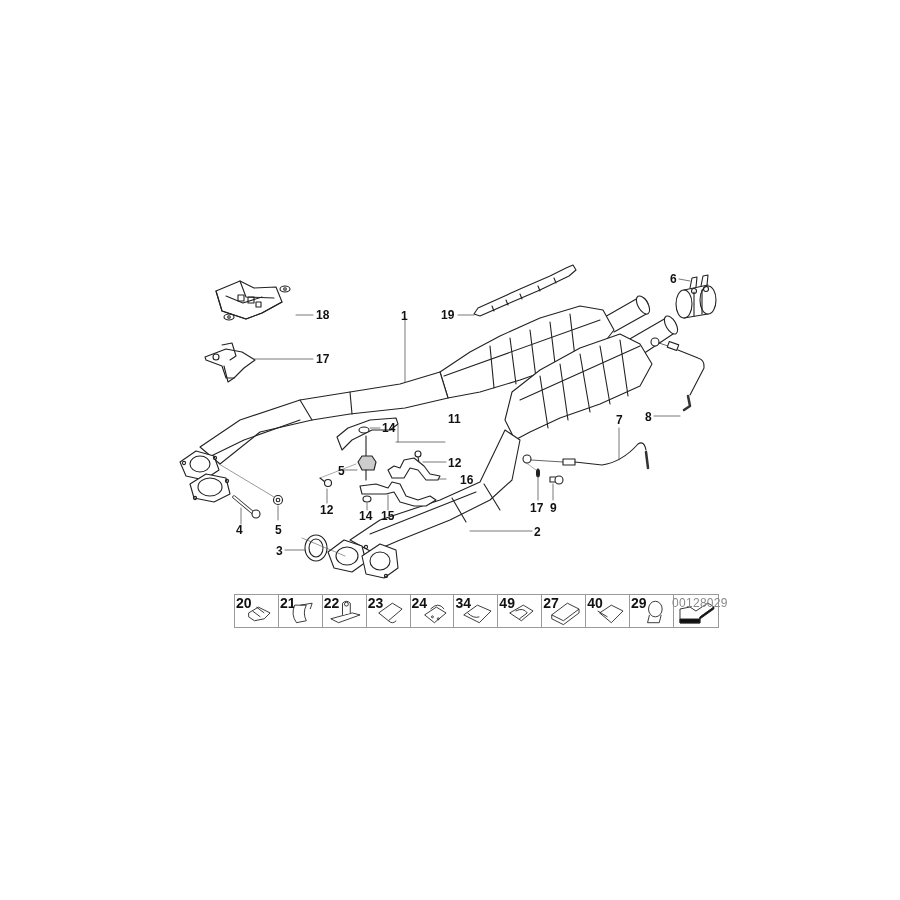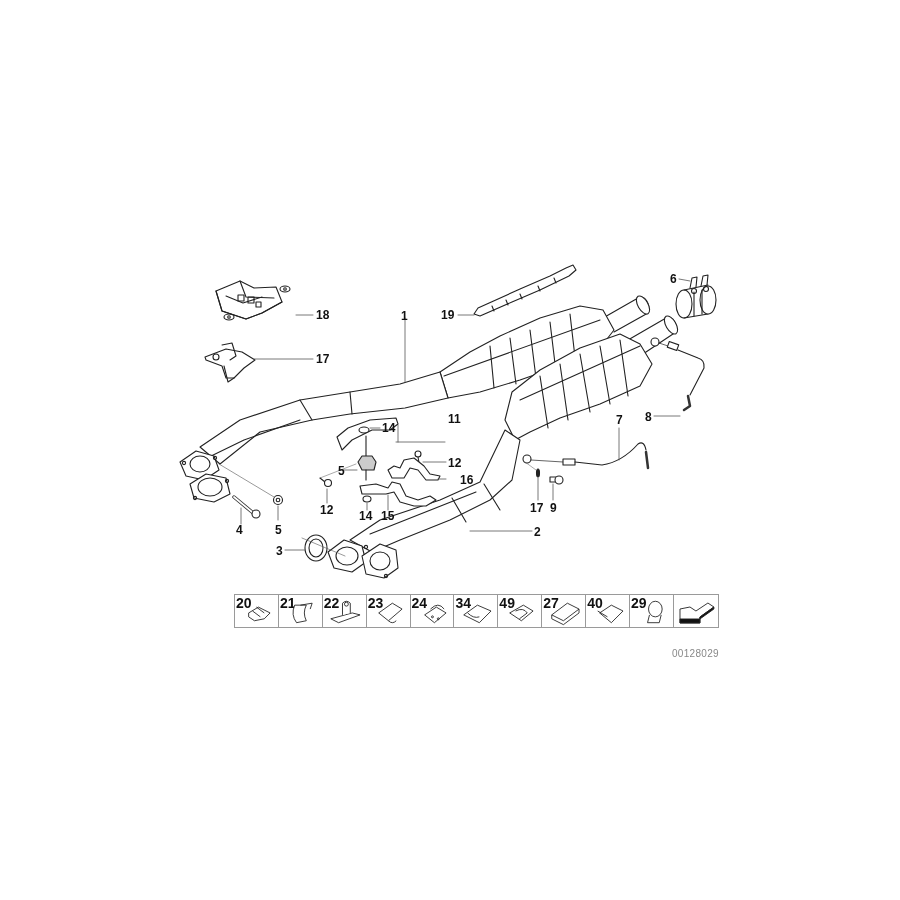--- a/index.html
+++ b/index.html
@@ -8,21 +8,21 @@
   #stage { position:absolute; left:0; top:0; width:900px; height:900px; }
   svg.diagram { position:absolute; left:0; top:0; width:900px; height:900px; }
   .lbl { position:absolute; font-family:"Liberation Sans", sans-serif; font-weight:bold;
          font-size:12px; color:#111; line-height:12px; white-space:nowrap; }
   .strip { position:absolute; left:234px; top:594px; width:483px; height:32px;
            display:flex; border:1px solid #9a9a9a; background:#fff; }
   .cell { position:relative; width:43.9px; height:32px; border-right:1px solid #9a9a9a; box-sizing:border-box; }
   .cell:last-child { border-right:none; }
   .cell .num { position:absolute; left:1px; top:0px; font-weight:bold; font-size:14px; color:#111; }
   .cell svg { position:absolute; left:0; top:0; width:100%; height:100%; }
-  .code { position:absolute; left:672px; top:648px; font-size:10px; color:#888; letter-spacing:0.3px; }
+  .code { position:absolute; left:672px; top:596px; font-size:12px; color:#888; letter-spacing:0.3px; }
 </style>
 </head>
 <body>
 
 <div id="stage">
 
 <svg class="diagram" viewBox="0 0 900 900" fill="none" stroke="#222" stroke-width="1.1" stroke-linejoin="round" stroke-linecap="round">
 
   <g>
     <path d="M216 291 L240 281 L254 288 L276 287 L282 302 L262 313 L246 319 L222 311 Z" fill="#fff"></path>

